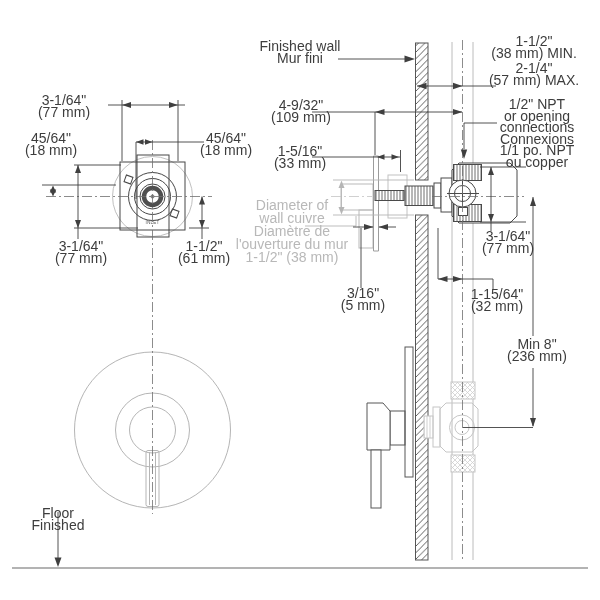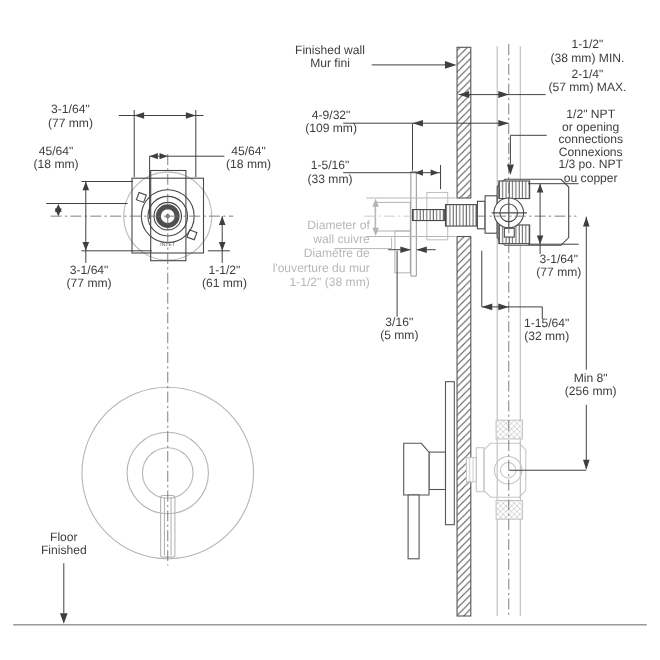--- a/index.html
+++ b/index.html
@@ -1,23 +1,23 @@
 <!DOCTYPE html>
 <html><head>
 <meta charset="utf-8">
 <style>
   html,body{margin:0;padding:0;background:#fff;}
   #stage{position:relative;width:600px;height:600px;background:#ffffff;overflow:hidden;
          font-family:"Liberation Sans",sans-serif;}
   #art{position:absolute;left:0;top:0;}
   .lbl{position:absolute;transform:translateX(-50%);text-align:center;
-       font-size:11px;line-height:11.5px;color:#3d3d3d;white-space:nowrap;}
+       font-size:14px;line-height:11.5px;color:#3d3d3d;white-space:nowrap;}
   .lbl div{pointer-events:none;}
   .gray{color:#b8b8b8;}
-  .gray5{line-height:13px;text-align:right;}
+  .gray5{line-height:13px;}
   .npt{line-height:11.5px;}
   .min8{background:#fff;padding:0 2px;}
   .inlet{font-size:4.5px;line-height:5px;color:#555;letter-spacing:.2px;}
 </style>
 </head>
 <body>
 
 <div id="stage">
 
 <svg id="art" width="600" height="600" viewBox="0 0 600 600">
@@ -227,21 +227,21 @@
       <div>(18 mm)</div>
   </div>
   <div class="lbl" style="left:81px;top:241px">
     <div>3-1/64"</div>
       <div>(77 mm)</div>
   </div>
   <div class="lbl" style="left:204px;top:241px">
     <div>1-1/2"</div>
       <div>(61 mm)</div>
   </div>
-  <div class="lbl" style="left:58px;top:484px">
+  <div class="lbl" style="left:58px;top:508px">
     <div>Floor</div>
       <div>Finished</div>
   </div>
   <div class="lbl" style="left:300px;top:41px">
     <div>Finished wall</div>
       <div>Mur fini</div>
   </div>
   <div class="lbl" style="left:534px;top:36px">
     <div>1-1/2"</div>
       <div>(38 mm) MIN.</div>
@@ -256,21 +256,21 @@
   </div>
   <div class="lbl" style="left:300px;top:146px">
     <div>1-5/16"</div>
       <div>(33 mm)</div>
   </div>
   <div class="lbl npt" style="left:537px;top:99px">
     <div>1/2" NPT</div>
       <div>or opening</div>
       <div>connections</div>
     <div>Connexions</div>
-      <div>1/3 po. NPT</div>
+      <div>1/1 po. NPT</div>
       <div>ou copper</div>
   </div>
   <div class="lbl gray gray5" style="left:292px;top:199px">
     <div>Diameter of</div>
       <div>wall cuivre</div>
     <div>Diamètre de</div>
       <div>l'ouverture du mur</div>
     <div>1-1/2" (38 mm)</div>
   </div>
   <div class="lbl" style="left:508px;top:231px">
@@ -280,19 +280,19 @@
   <div class="lbl" style="left:363px;top:288px">
     <div>3/16"</div>
       <div>(5 mm)</div>
   </div>
   <div class="lbl" style="left:497px;top:289px">
     <div>1-15/64"</div>
       <div>(32 mm)</div>
   </div>
   <div class="lbl min8" style="left:537px;top:339px">
     <div>Min 8"</div>
-      <div>(256 mm)</div>
+      <div>(236 mm)</div>
   </div>
   <div class="lbl inlet" style="left:152.5px;top:220px">
     <div>INLET</div>
   </div>
 
 </div>
 
 </body></html>

